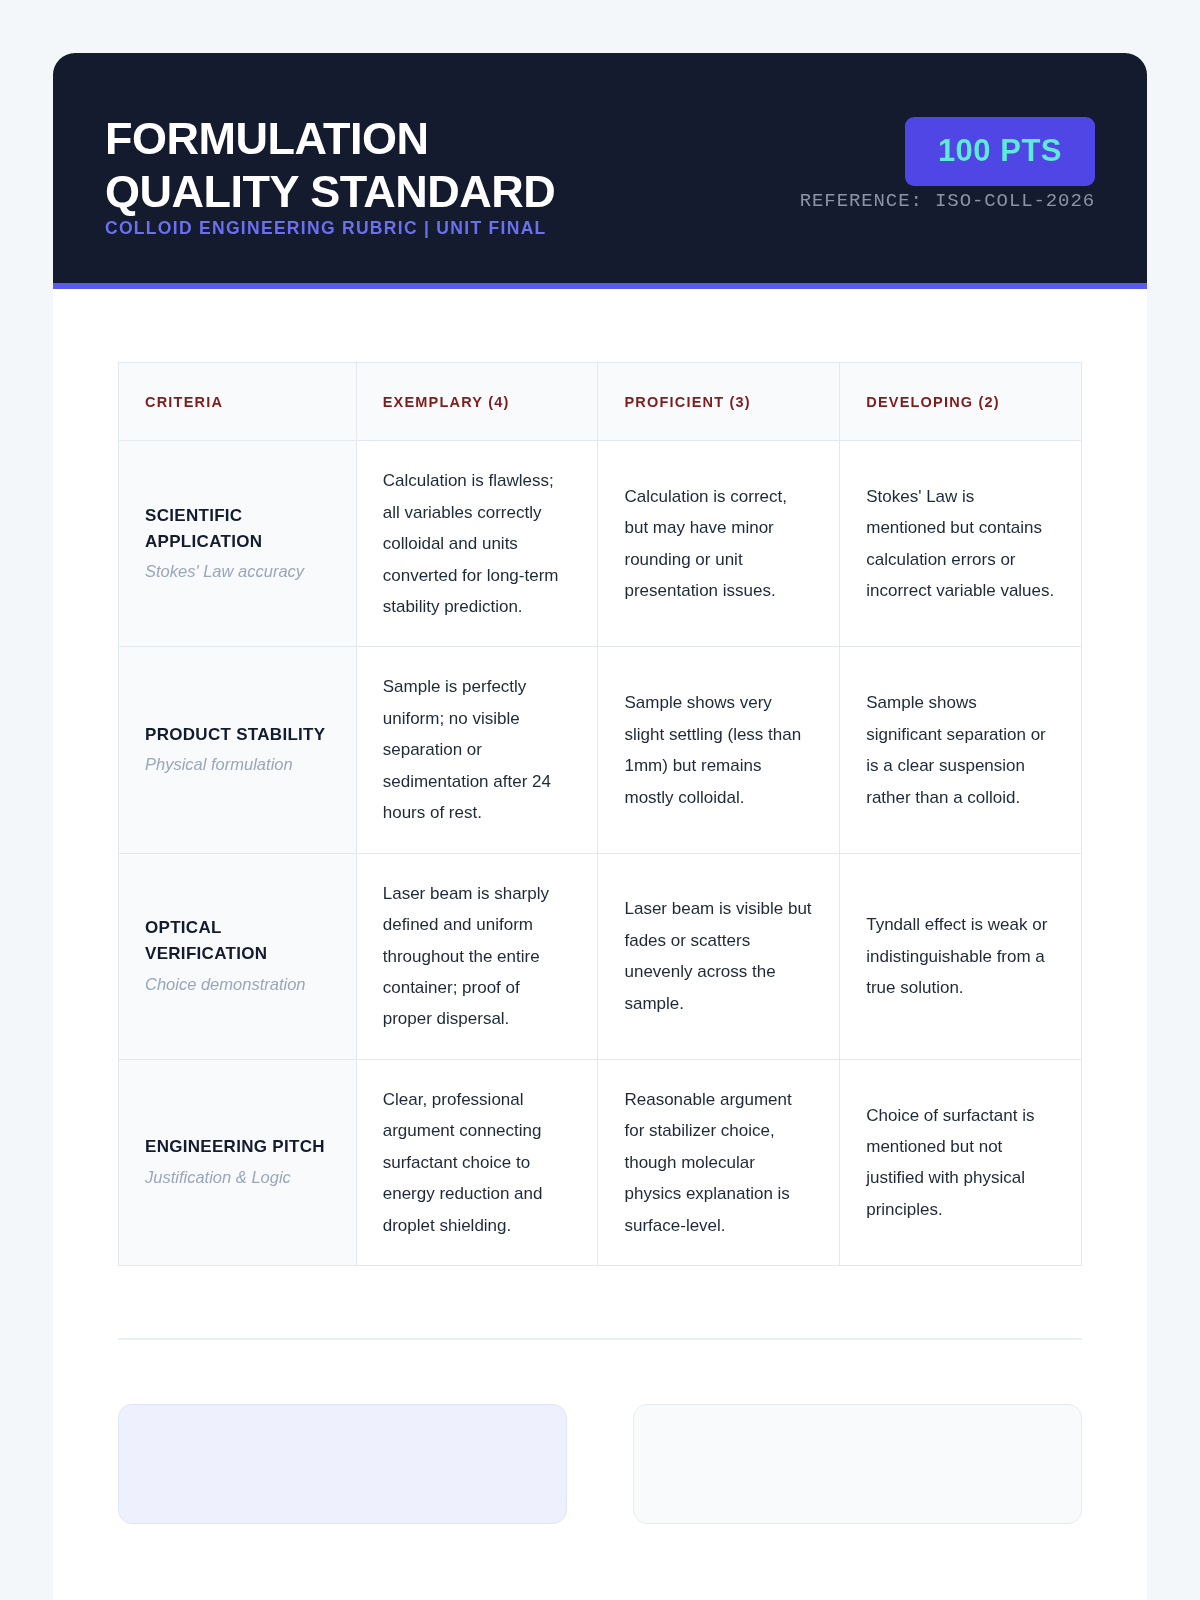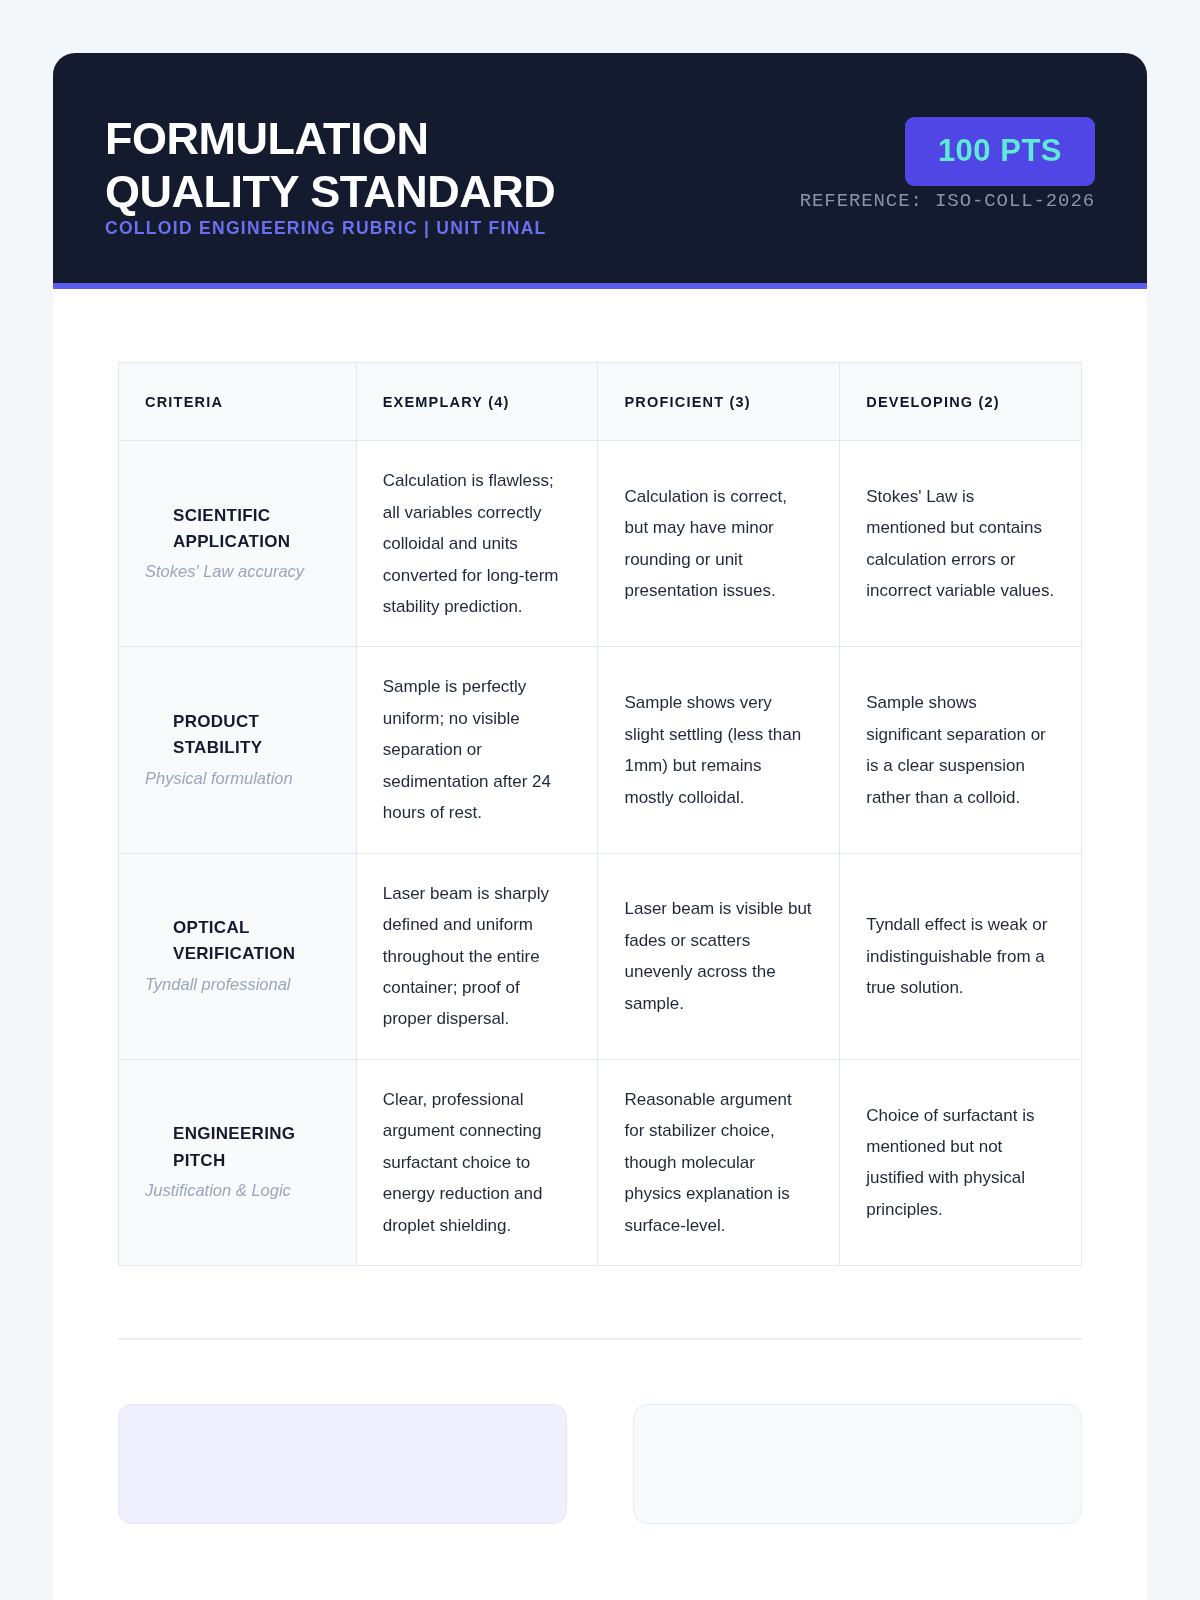--- a/index.html
+++ b/index.html
@@ -103,21 +103,21 @@
 
   .rubric-table th,
   .rubric-table td {
     border: 1px solid #e2e8f0;
     vertical-align: middle;
     text-align: left;
   }
 
   .rubric-table thead th {
     background: #f8fafc;
-    color: #0f172a;
+    color: #7f1d1d;
     font-size: 14.5px;
     font-weight: 700;
     letter-spacing: 1.2px;
     text-transform: uppercase;
     padding: 30px 26px;
     height: 78px;
   }
 
   .col-criteria  { width: 236px; }
   .col-level     { width: 240px; }
@@ -127,21 +127,20 @@
     padding: 24px 26px;
   }
 
   .criteria-name {
     color: #141b2e;
     font-size: 17px;
     font-weight: 700;
     line-height: 1.55;
     letter-spacing: 0.3px;
     text-transform: uppercase;
-    margin-left: 28px;
   }
 
   .criteria-sub {
     margin-top: 4px;
     color: #9aa6bb;
     font-size: 16.5px;
     font-style: italic;
     line-height: 1.55;
   }
 
@@ -239,21 +238,21 @@
               <div class="criteria-sub">Physical formulation</div>
             </td>
             <td class="cell-desc">Sample is perfectly uniform; no visible separation or sedimentation after 24 hours of rest.</td>
             <td class="cell-desc">Sample shows very slight settling (less than 1mm) but remains mostly colloidal.</td>
             <td class="cell-desc">Sample shows significant separation or is a clear suspension rather than a colloid.</td>
           </tr>
 
           <tr>
             <td class="cell-criteria">
               <div class="criteria-name">OPTICAL VERIFICATION</div>
-              <div class="criteria-sub">Tyndall professional</div>
+              <div class="criteria-sub">Choice demonstration</div>
             </td>
             <td class="cell-desc">Laser beam is sharply defined and uniform throughout the entire container; proof of proper dispersal.</td>
             <td class="cell-desc">Laser beam is visible but fades or scatters unevenly across the sample.</td>
             <td class="cell-desc">Tyndall effect is weak or indistinguishable from a true solution.</td>
           </tr>
 
           <tr>
             <td class="cell-criteria">
               <div class="criteria-name">ENGINEERING PITCH</div>
               <div class="criteria-sub">Justification &amp; Logic</div>

